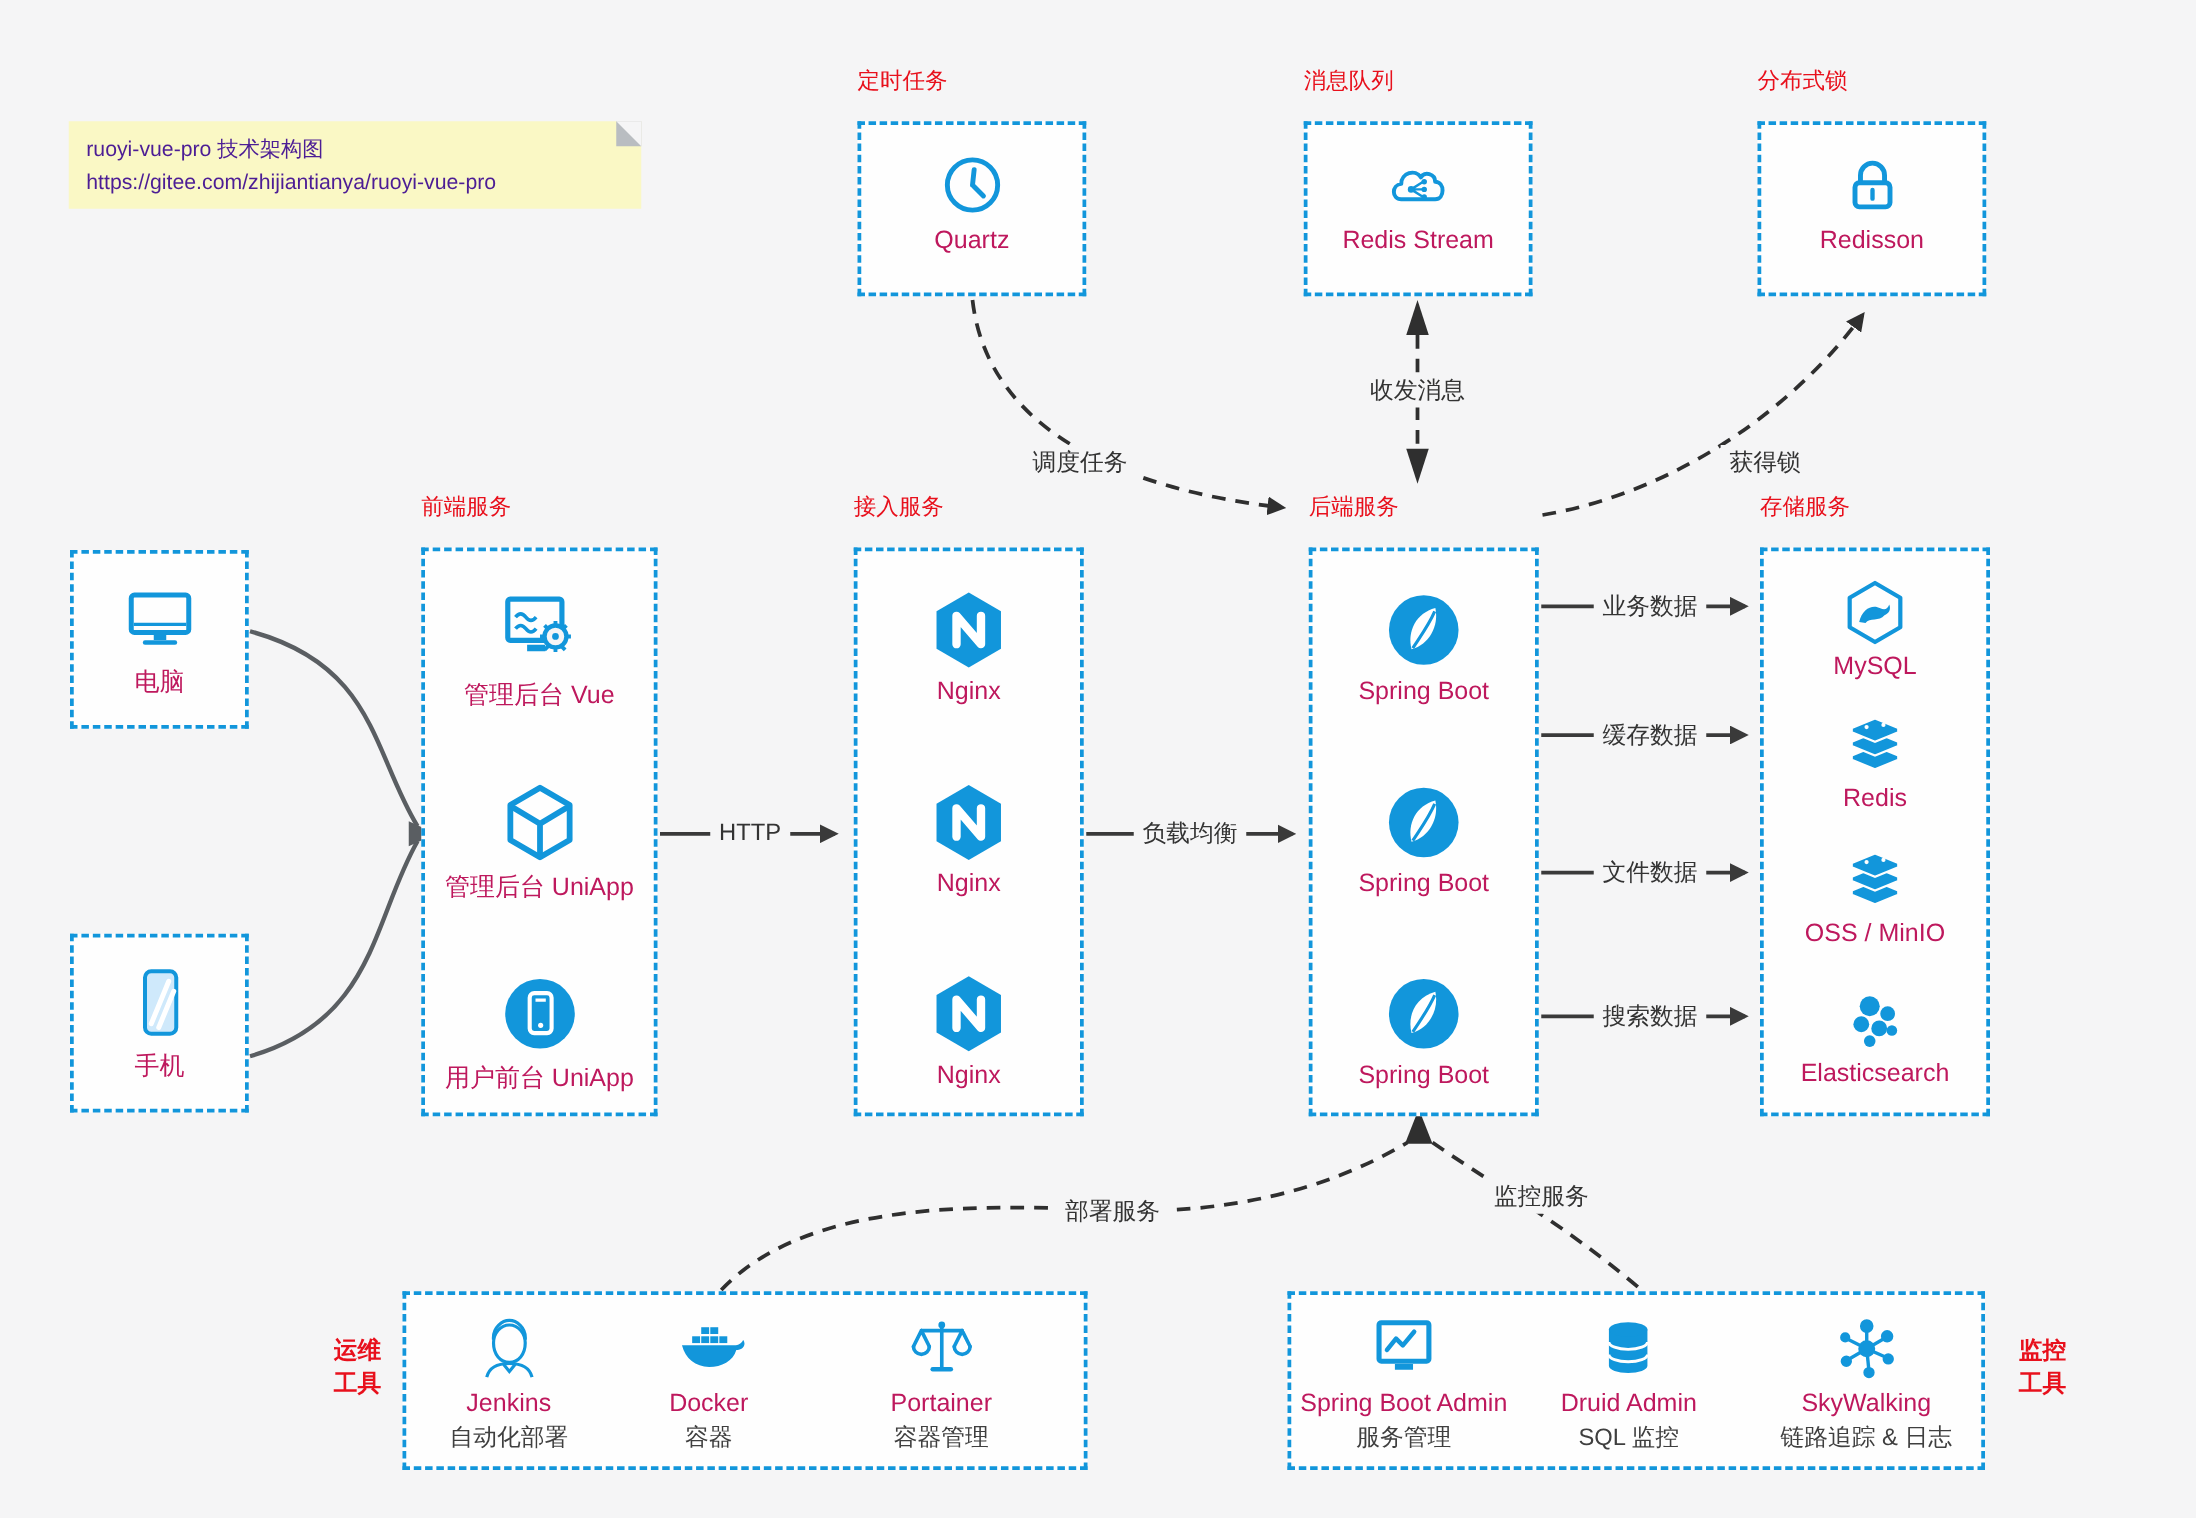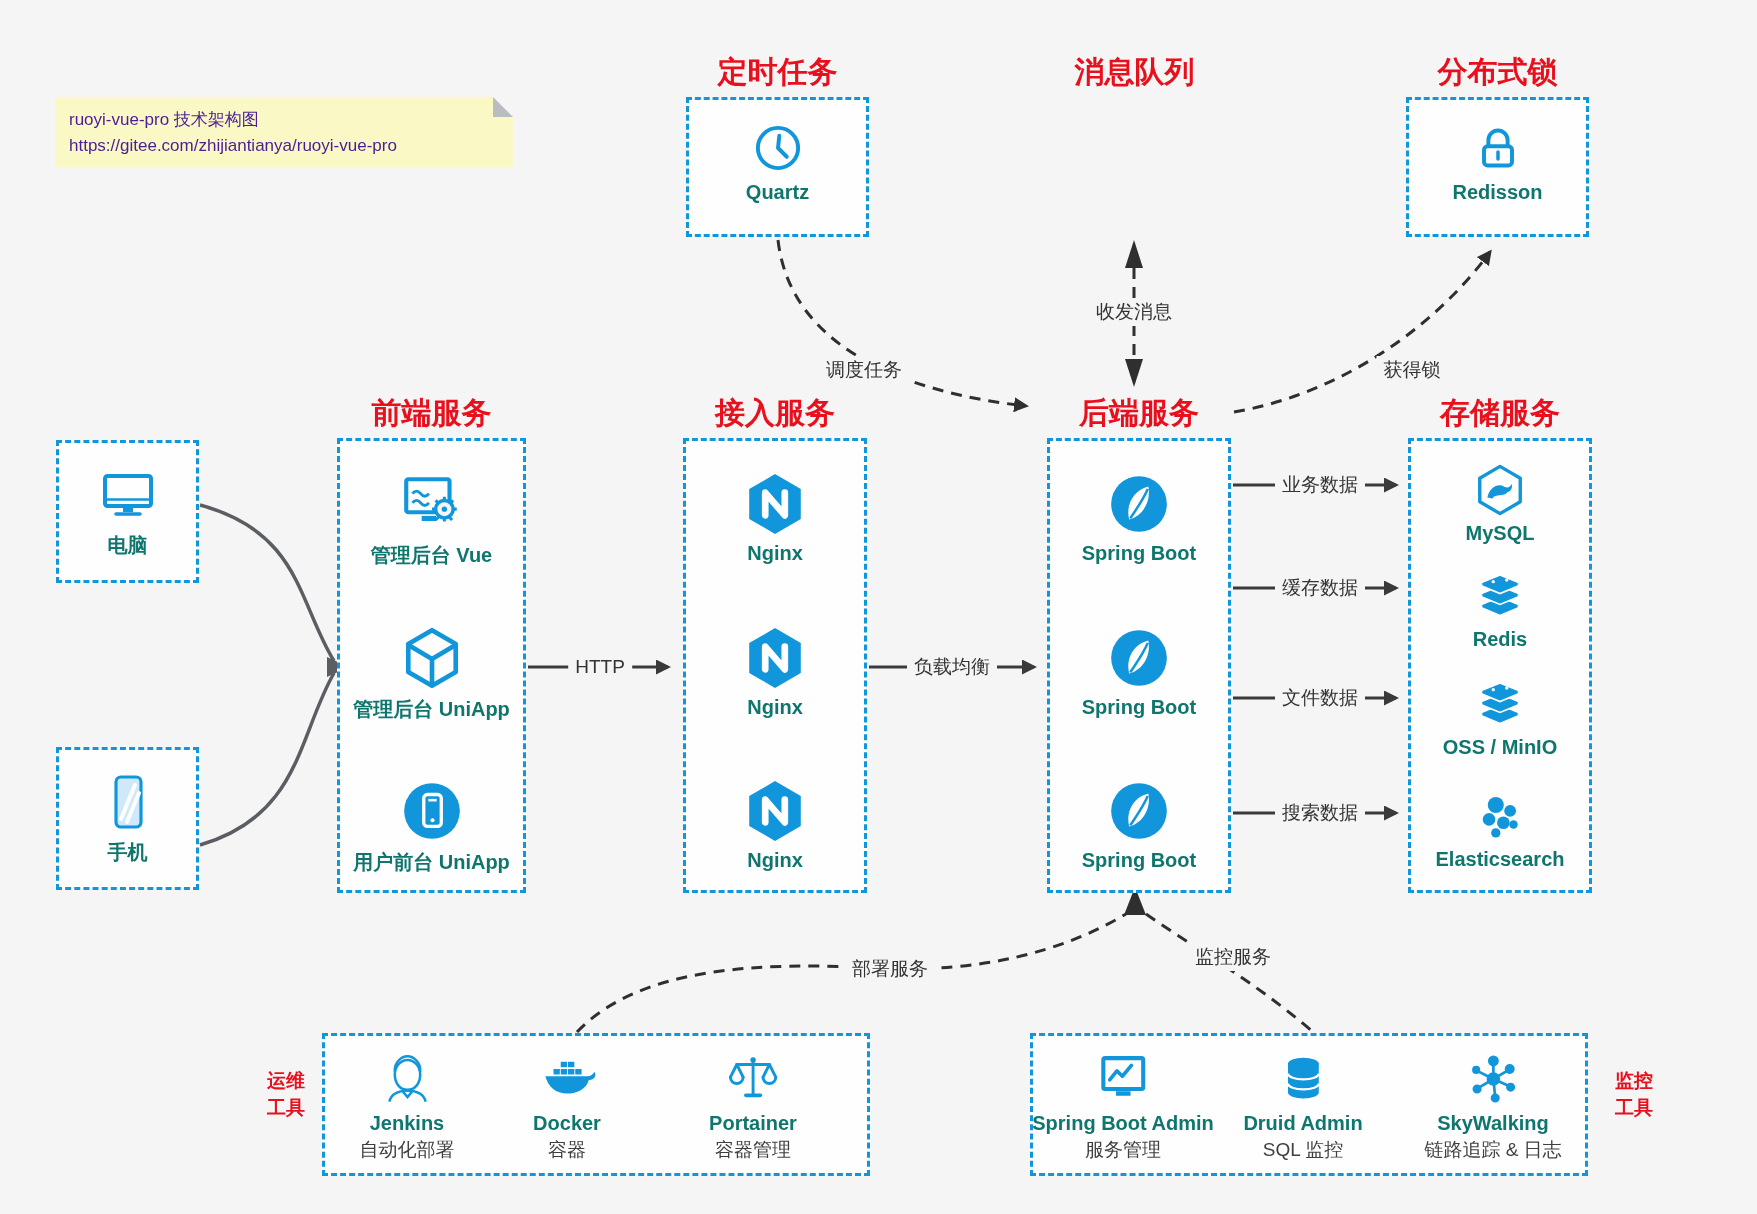--- a/index.html
+++ b/index.html
@@ -7,27 +7,27 @@
        font-family:"Liberation Sans","DejaVu Sans",sans-serif;}
   #canvas{position:relative;width:1757px;height:1214px;background:#f5f5f6;}
   #connectors{position:absolute;left:0;top:0;z-index:1;pointer-events:none;}
 
   .note{position:absolute;left:55px;top:97px;width:458px;height:70px;background:#faf8c5;
         z-index:2;box-sizing:border-box;padding:10px 0 0 14px;color:#4c1d95;font-size:17px;line-height:1.5;}
   .note .fold{position:absolute;top:0;right:0;width:0;height:0;
         border-bottom:20px solid #b9bdc1;border-right:20px solid #f5f5f6;}
 
   .dbox{position:absolute;border:3px dashed #1296db;background:#fefefe;box-sizing:border-box;z-index:2;}
-  .gtitle{position:absolute;text-align:center;color:#e8101c;font-weight:700;font-size:30px;z-index:3;white-space:nowrap;}
+  .gtitle{position:absolute;text-align:left;color:#e8101c;font-weight:400;font-size:18px;z-index:3;white-space:nowrap;}
   .side-title{position:absolute;color:#e8101c;font-weight:700;font-size:19px;line-height:1.4;text-align:center;z-index:3;}
 
   .item{position:absolute;left:0;width:100%;text-align:center;}
   .icon{display:flex;justify-content:center;}
   .icon svg{display:block;}
-  .ilabel{margin-top:5px;font-size:20px;color:#0f766e;white-space:nowrap;font-weight:bold;}
+  .ilabel{margin-top:5px;font-size:20px;color:#be185d;white-space:nowrap;}
 
   .bitem{position:absolute;text-align:center;transform:translateX(-50%);}
   .bitem .ilabel{margin-top:4px;}
   .bitem .sub{font-size:19px;color:#3f3f3f;margin-top:2px;white-space:nowrap;}
 
   .elabel{position:absolute;transform:translate(-50%,-50%);background:#f5f5f6;padding:1px 7px;
           font-size:19px;color:#333;white-space:nowrap;z-index:4;}
 </style>
 </head>
 <body>
@@ -84,20 +84,35 @@
         <svg width="56" height="56" viewBox="0 0 64 64">
           <circle cx="32" cy="32" r="23" fill="none" stroke="#1296db" stroke-width="4.5"></circle>
           <path d="M32 32 L33.5 18 M32 32 L42 42" fill="none" stroke="#1296db" stroke-width="4.5" stroke-linecap="round"></path>
         </svg>
       </div>
       <div class="ilabel">Quartz</div>
     </div>
   </div>
 
   <div class="gtitle" style="left:1043px;top:52px;width:183px;">消息队列</div>
+  <div class="dbox" style="left:1043px;top:97px;width:183px;height:140px;">
+    <div class="item" style="top:20px;">
+      <div class="icon">
+        <svg width="56" height="56" viewBox="0 0 64 64">
+          <path d="M16 45 C7 45 7 32 16 31 C16 21 29 17 34 25 C37 19 47 22 47 29 C56 29 56 45 47 45 Z" fill="none" stroke="#1296db" stroke-width="3.6" stroke-linejoin="round"></path>
+          <path d="M25 36 L36 29 M25 36 H36 M25 36 L36 43" stroke="#1296db" stroke-width="2.2" fill="none"></path>
+          <circle cx="25" cy="36" r="3" fill="#1296db"></circle>
+          <circle cx="37" cy="29" r="2.5" fill="#1296db"></circle>
+          <circle cx="37" cy="36" r="2.5" fill="#1296db"></circle>
+          <circle cx="37" cy="43" r="2.5" fill="#1296db"></circle>
+        </svg>
+      </div>
+      <div class="ilabel">Redis Stream</div>
+    </div>
+  </div>
 
   <div class="gtitle" style="left:1406px;top:52px;width:183px;">分布式锁</div>
   <div class="dbox" style="left:1406px;top:97px;width:183px;height:140px;">
     <div class="item" style="top:20px;">
       <div class="icon">
         <svg width="56" height="56" viewBox="0 0 64 64">
           <path d="M21 30 v-7 a11 11 0 0 1 22 0 v7" fill="none" stroke="#1296db" stroke-width="4.5"></path>
           <rect x="16" y="30" width="32" height="22" rx="4" fill="none" stroke="#1296db" stroke-width="4.5"></rect>
           <path d="M32 36.5 v8" stroke="#1296db" stroke-width="4" stroke-linecap="round"></path>
         </svg>

